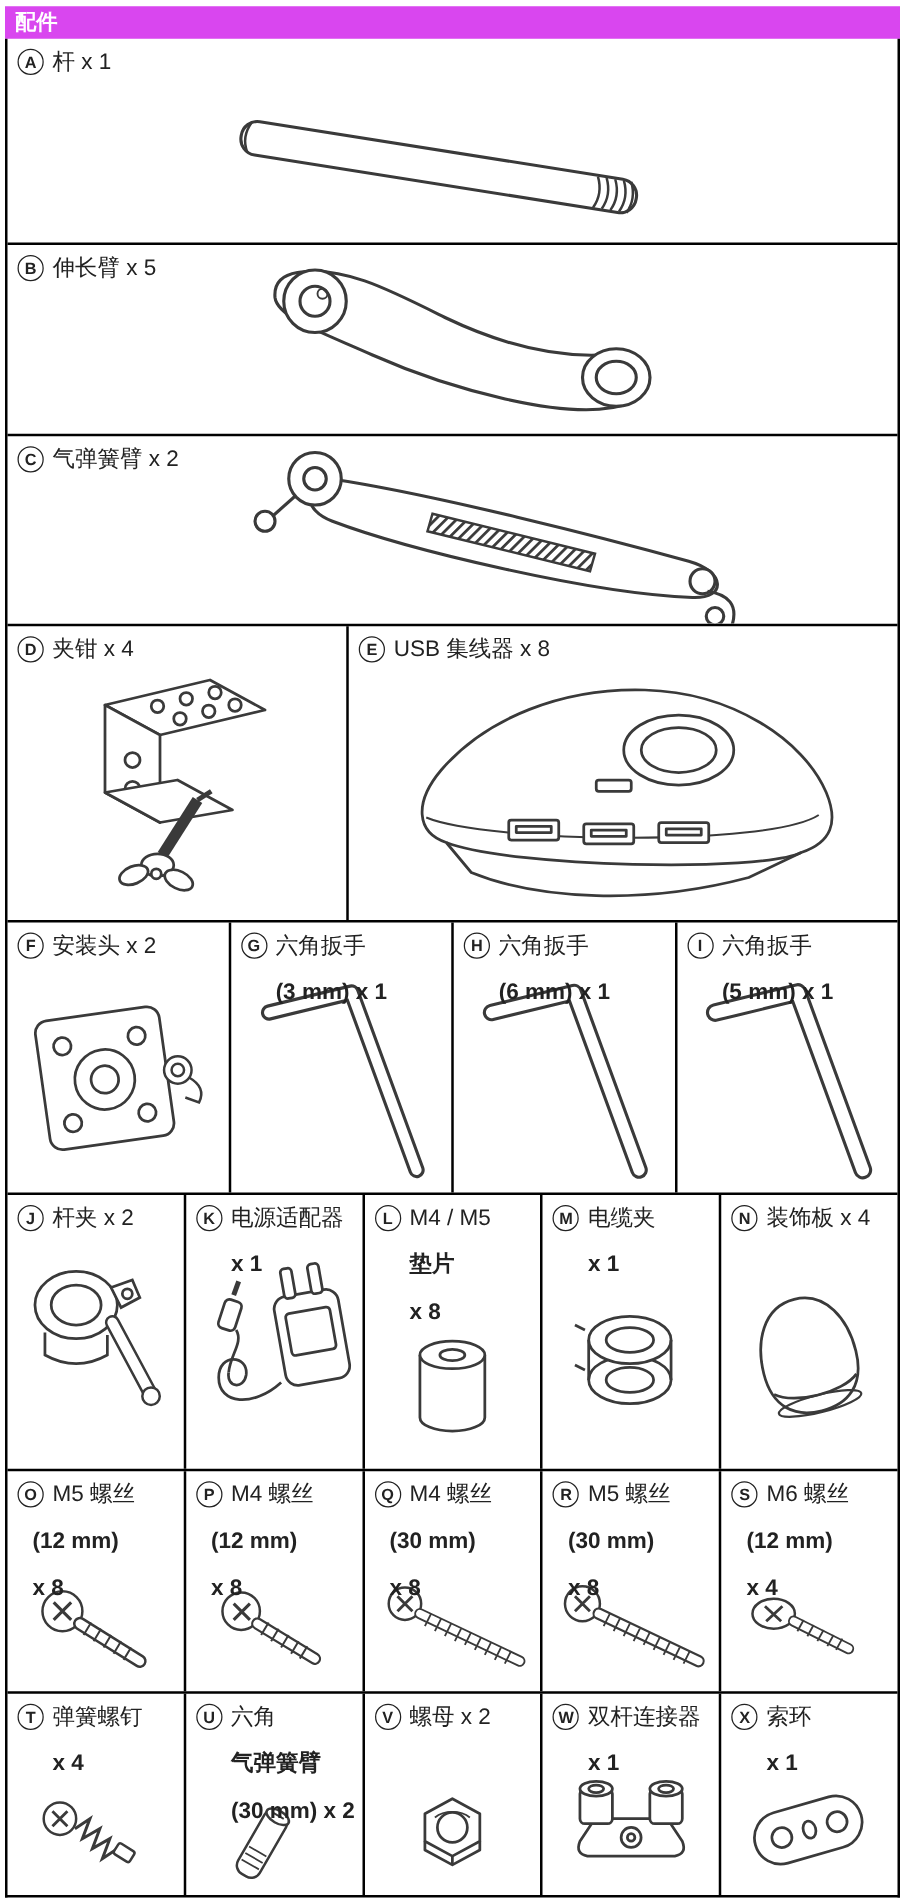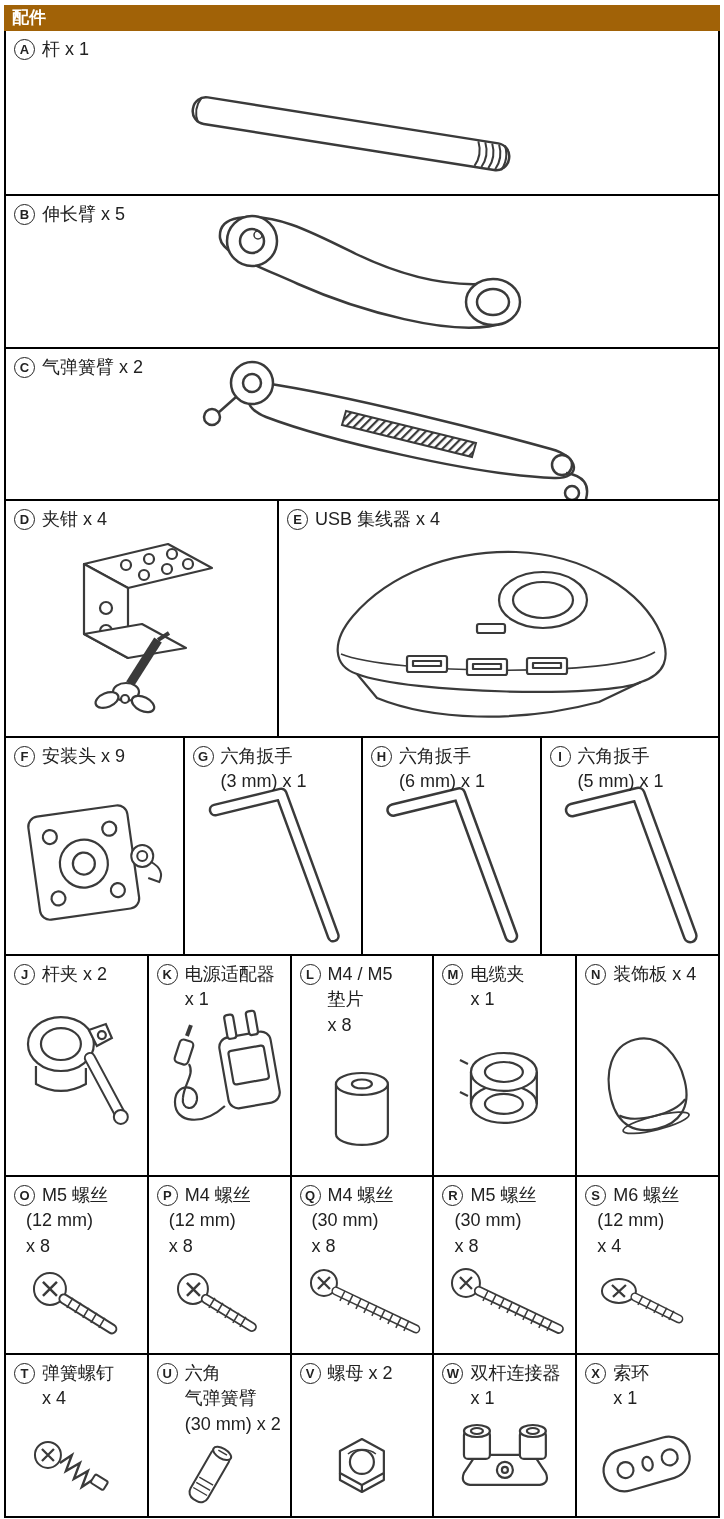--- a/index.html
+++ b/index.html
@@ -1,21 +1,21 @@
 <!DOCTYPE html>
 <html><head>
 <meta charset="utf-8">
 <style>
   * { box-sizing: border-box; }
   html,body { margin:0; padding:0; background:#ffffff; }
   body { width:724px; font-family:"Liberation Sans","DejaVu Sans",sans-serif; color:#222; }
   .page { padding:5px 4px 6px 4px; }
 
   .titlebar {
-    background:#a16207; color:#fff; height:26px;
+    background:#d946ef; color:#fff; height:26px;
     font-size:17px; font-weight:bold; line-height:26px; padding:0 8px;
   }
 
   .ptable { border:2px solid #000; border-top:none; }
   .row { display:flex; border-top:2px solid #000; }
   .row:first-child { border-top:none; }
   .cell { position:relative; overflow:hidden; border-left:2px solid #000; flex:1; }
   .cell:first-child { border-left:none; }
 
   
@@ -26,21 +26,21 @@
   .h-de { height:235px; } .h-fi { height:216px; } .h-jn { height:219px; }
   .h-os { height:176px; } .h-tx { height:161px; }
 
   .label { position:absolute; top:7px; left:8px; z-index:2; font-size:18px; line-height:1.3; }
   .lrow { display:flex; align-items:center; gap:7px; white-space:nowrap; }
   .circ {
     width:21px; height:21px; flex:none; border:1.5px solid #222; border-radius:50%;
     display:inline-flex; align-items:center; justify-content:center;
     font-size:13px; font-weight:600; line-height:1;
   }
-  .lline { white-space:nowrap; margin-top:2px; }
+  .lline { white-space:nowrap; margin-top:14px;font-weight:bold; }
   .ind-lg { padding-left:28px; }
   .ind-sm { padding-left:12px; }
 
   svg.art { position:absolute; inset:0; width:100%; height:100%; z-index:1; }
 </style>
 </head>
 <body>
 
 <div class="page">
 
@@ -150,21 +150,21 @@
             <ellipse cx="101" cy="198" rx="12" ry="7" transform="rotate(-22 101 198)"></ellipse>
             <ellipse cx="137" cy="202" rx="12" ry="7" transform="rotate(26 137 202)"></ellipse>
             <circle cx="119" cy="197" r="4"></circle>
           </g>
         </svg>
       </div>
       <div class="cell h-de">
         <div class="label">
           <div class="lrow">
             <span class="circ">E</span>
-            <span>USB 集线器 x 4</span>
+            <span>USB 集线器 x 8</span>
           </div>
         </div>
         <svg class="art" viewBox="0 0 439 233" preserveAspectRatio="xMidYMid meet">
           <g stroke="#3a3a3a" stroke-width="2.2" fill="#fff" stroke-linejoin="round">
             <path d="M78 172 C 54 164 52 140 74 114 C 110 72 172 48 237 50 C 307 52 364 90 382 132 C 392 156 386 172 362 180 L 320 200 C 237 222 152 218 98 196 Z"></path>
             <path d="M78 172 C 130 192 330 196 362 180" fill="none"></path>
             <path d="M62 152 C 110 172 336 176 376 150" fill="none" stroke-width="1.6"></path>
             <ellipse cx="264" cy="98" rx="44" ry="28"></ellipse>
             <ellipse cx="264" cy="98" rx="30" ry="18"></ellipse>
             <rect x="198" y="122" width="28" height="9" rx="2"></rect>
@@ -177,21 +177,21 @@
           </g>
         </svg>
       </div>
     </div>
 
     <div class="row">
       <div class="cell h-fi">
         <div class="label">
           <div class="lrow">
             <span class="circ">F</span>
-            <span>安装头 x 9</span>
+            <span>安装头 x 2</span>
           </div>
         </div>
         <svg class="art" viewBox="0 0 176 216" preserveAspectRatio="xMidYMid meet">
           <g transform="rotate(-8 82 128)" stroke="#3a3a3a" stroke-width="2.2" fill="#fff">
             <rect x="28" y="72" width="100" height="104" rx="10"></rect>
             <circle cx="48" cy="94" r="7"></circle>
               <circle cx="108" cy="94" r="7"></circle>
             <circle cx="48" cy="156" r="7"></circle>
               <circle cx="108" cy="156" r="7"></circle>
             <circle cx="78" cy="125" r="24"></circle>

